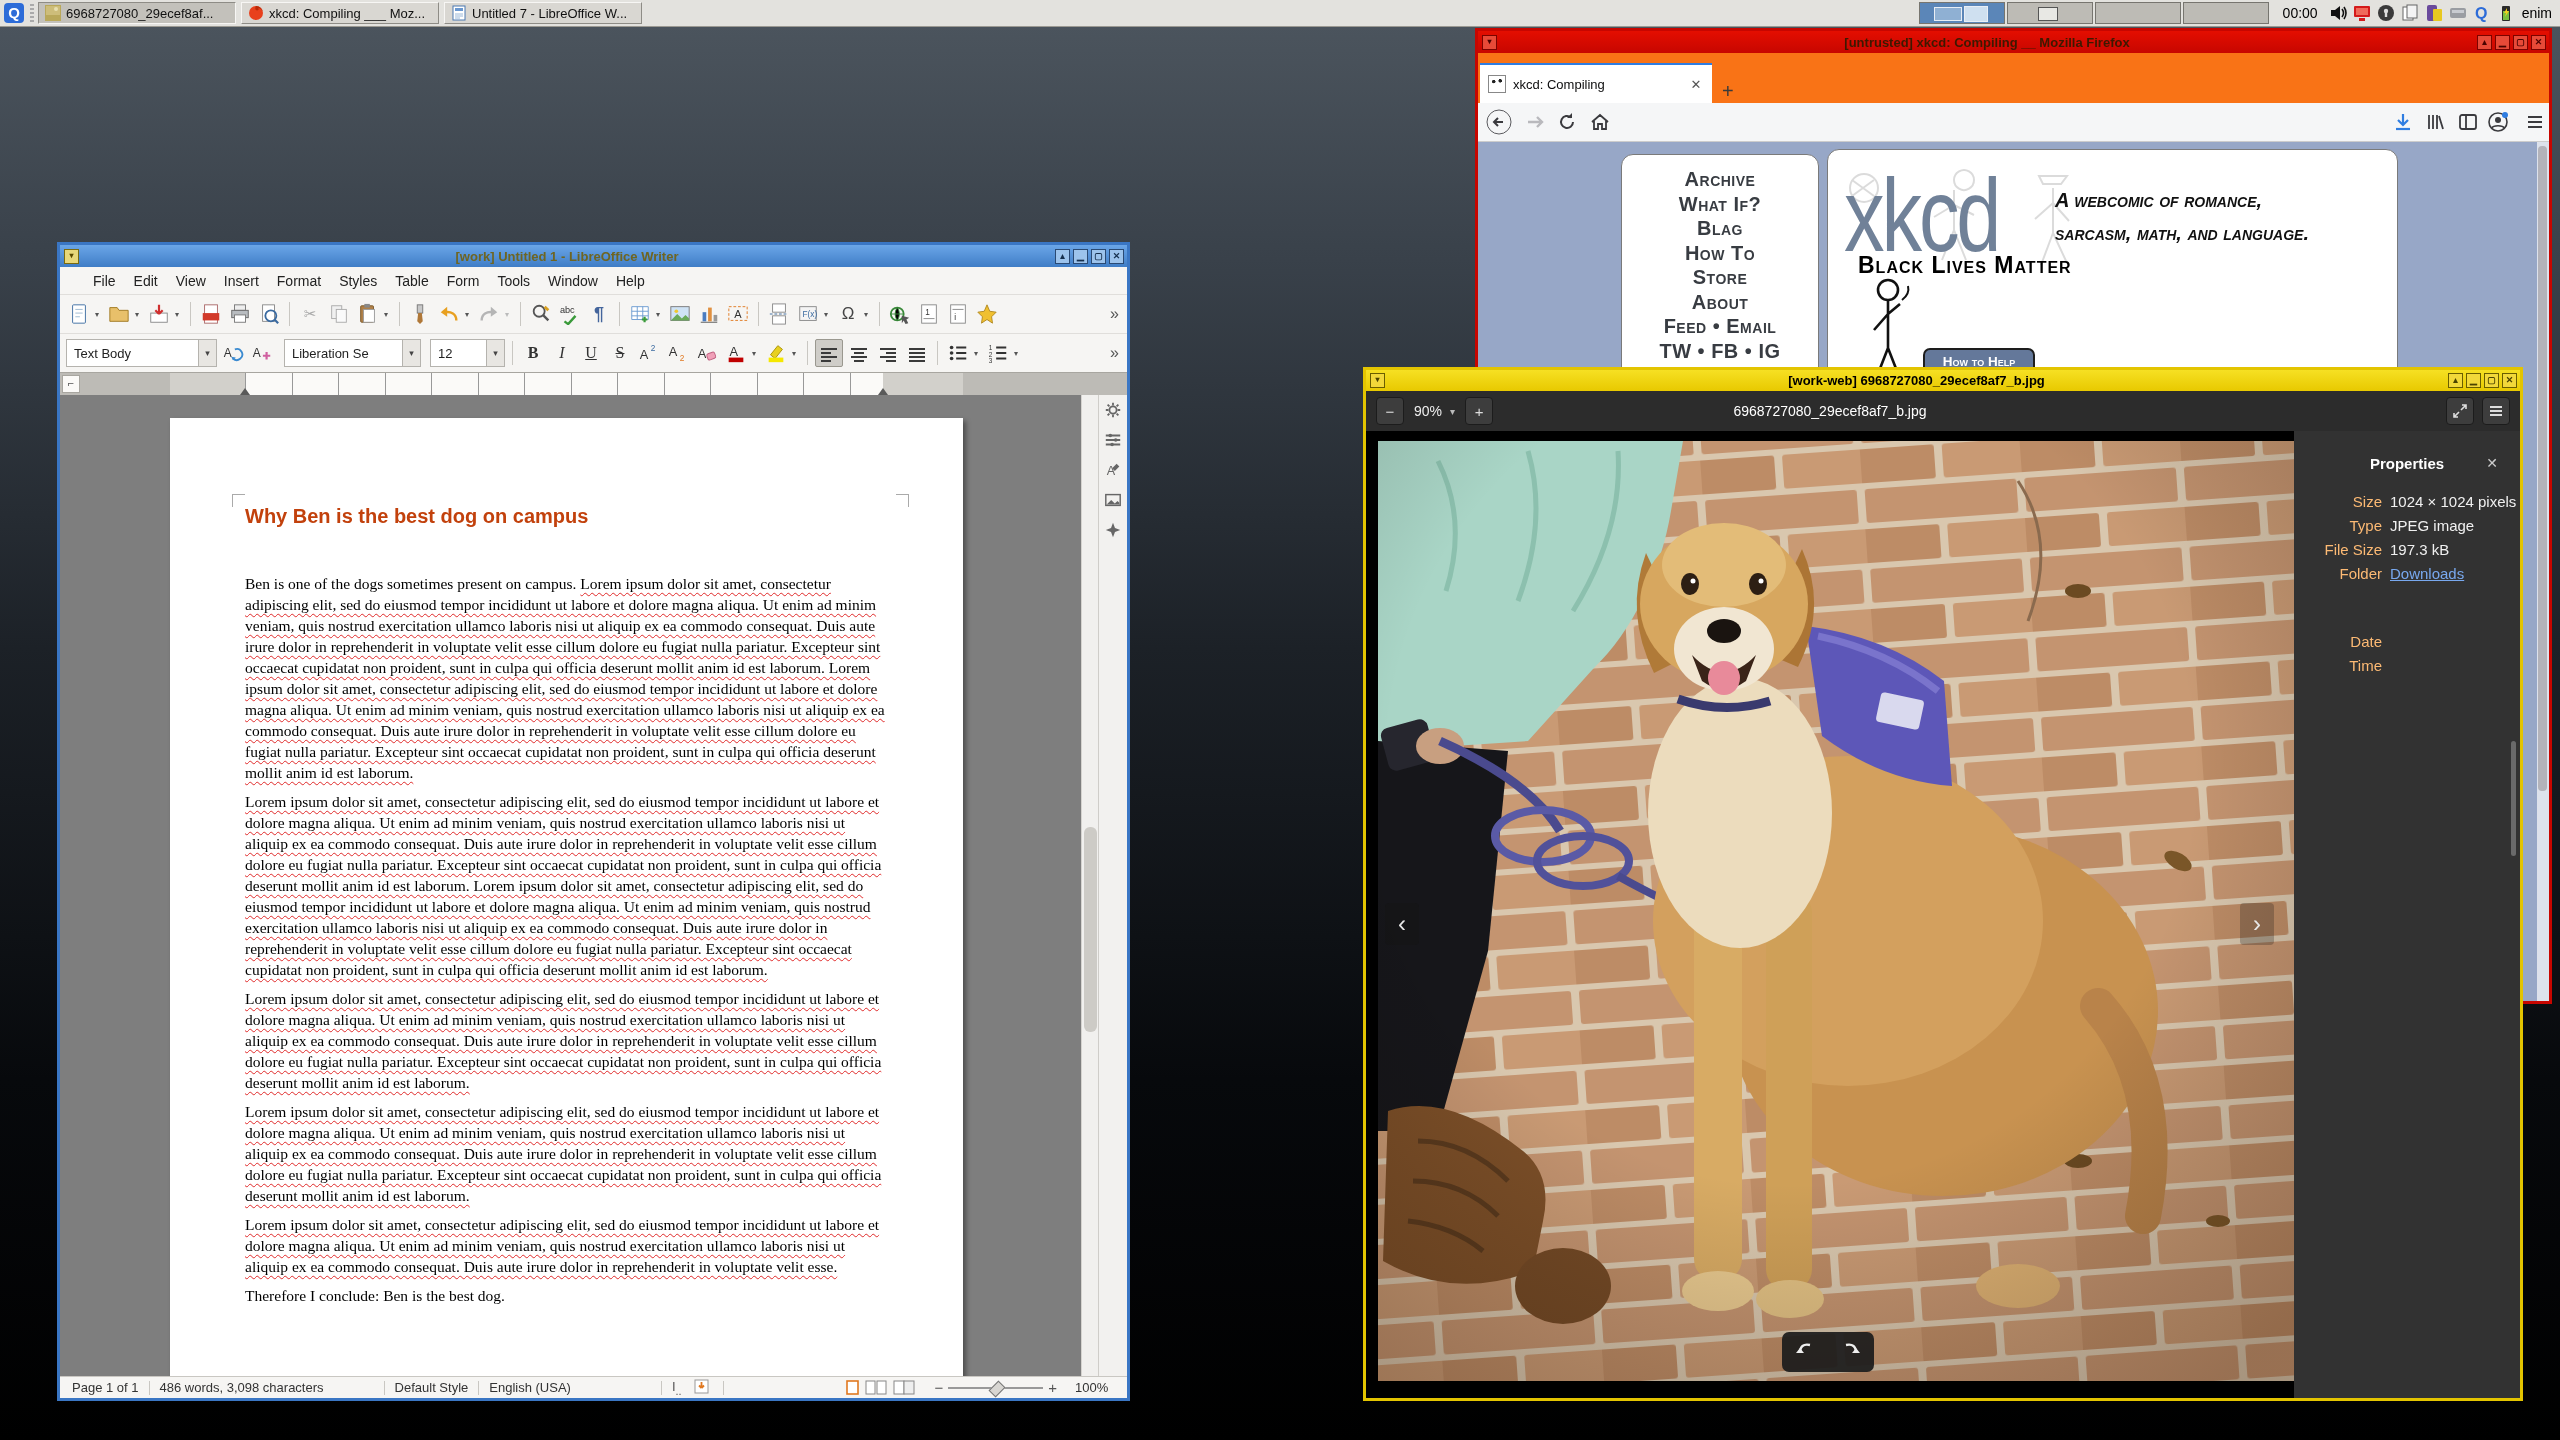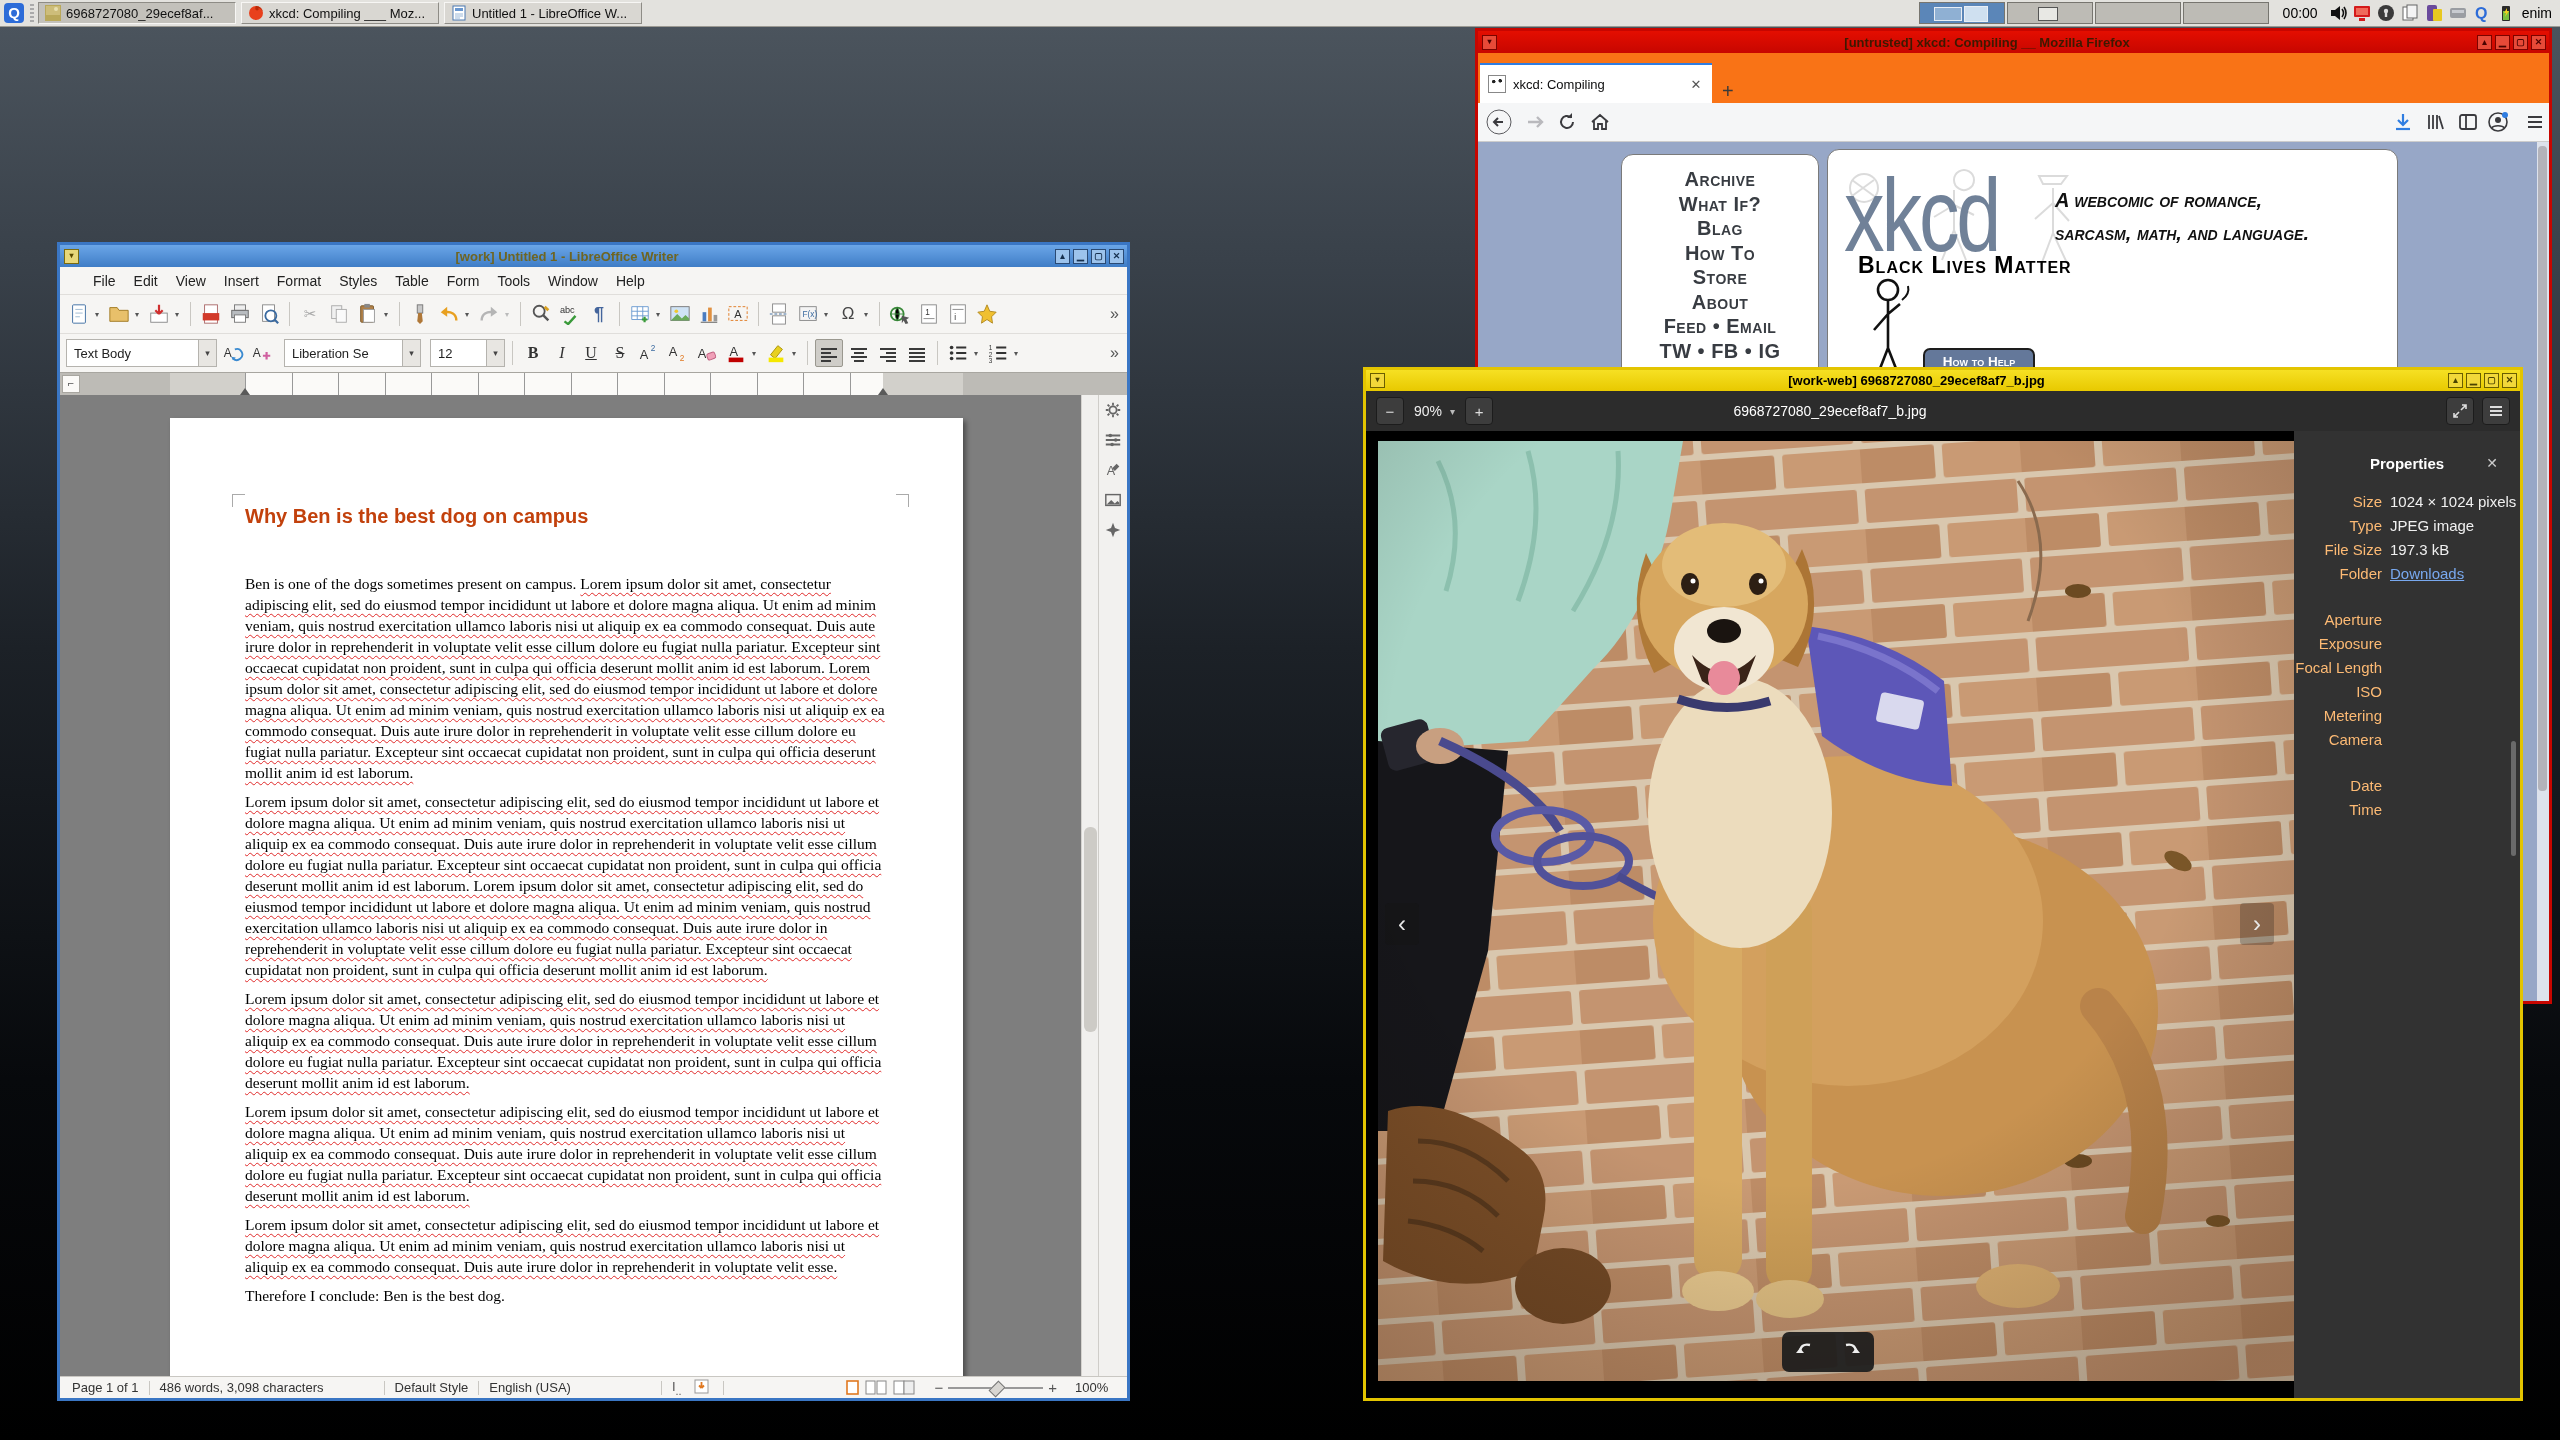--- a/index.html
+++ b/index.html
@@ -135,21 +135,21 @@
         <path d="M8 1a7 7 0 0 1 7 7c0-2-2-5-5-5 2 2-1 3-2 2-1.5-1.5 0-4 0-4z" fill="#b82a08"></path>
       </svg>
     <span>xkcd: Compiling ___ Moz...</span>
   </div>
   <div class="tkbtn">
     <svg class="tkico" viewBox="0 0 16 16">
         <rect x="2" y="1" width="12" height="14" fill="#fff" stroke="#4a78b0"></rect>
         <rect x="4" y="3" width="8" height="3" fill="#6a98d0"></rect>
         <path d="M4 9h8M4 11h8M4 13h5" stroke="#9ab8d8"></path>
       </svg>
-    <span>Untitled 1 - LibreOffice W...</span>
+    <span>Untitled 7 - LibreOffice W...</span>
   </div>
   <div style="margin-left:auto;display:flex;align-items:center">
     <div class="ws on">
       <div class="wsw" style="left:14px;top:4px;width:26px;height:12px"></div>
       <div class="wsw" style="left:44px;top:3px;width:22px;height:14px;background:#cfe0f0"></div>
     </div>
     <div class="ws">
         <div style="position:absolute;left:30px;top:4px;width:18px;height:12px;border:1px solid #555;background:#e8e8e4"></div>
       </div>
     <div class="ws"></div>
@@ -823,40 +823,20 @@
         </div>
       <div class="prow">
           <span class="plab">File Size</span>
           <span class="pval">197.3 kB</span>
         </div>
       <div class="prow">
           <span class="plab">Folder</span>
           <span class="pval plink">Downloads</span>
         </div>
       <div class="pgap"></div>
-      <div>
-          <div class="prow">
-            <span class="plab">Aperture</span>
-          </div>
-          <div class="prow">
-            <span class="plab">Exposure</span>
-          </div>
-          <div class="prow">
-            <span class="plab">Focal Length</span>
-          </div>
-          <div class="prow">
-            <span class="plab">ISO</span>
-          </div>
-          <div class="prow">
-            <span class="plab">Metering</span>
-          </div>
-          <div class="prow">
-            <span class="plab">Camera</span>
-          </div>
-        </div>
       <div class="pgap"></div>
       <div>
           <div class="prow">
             <span class="plab">Date</span>
           </div>
           <div class="prow">
             <span class="plab">Time</span>
           </div>
         </div>
       <div id="propsb"></div>

